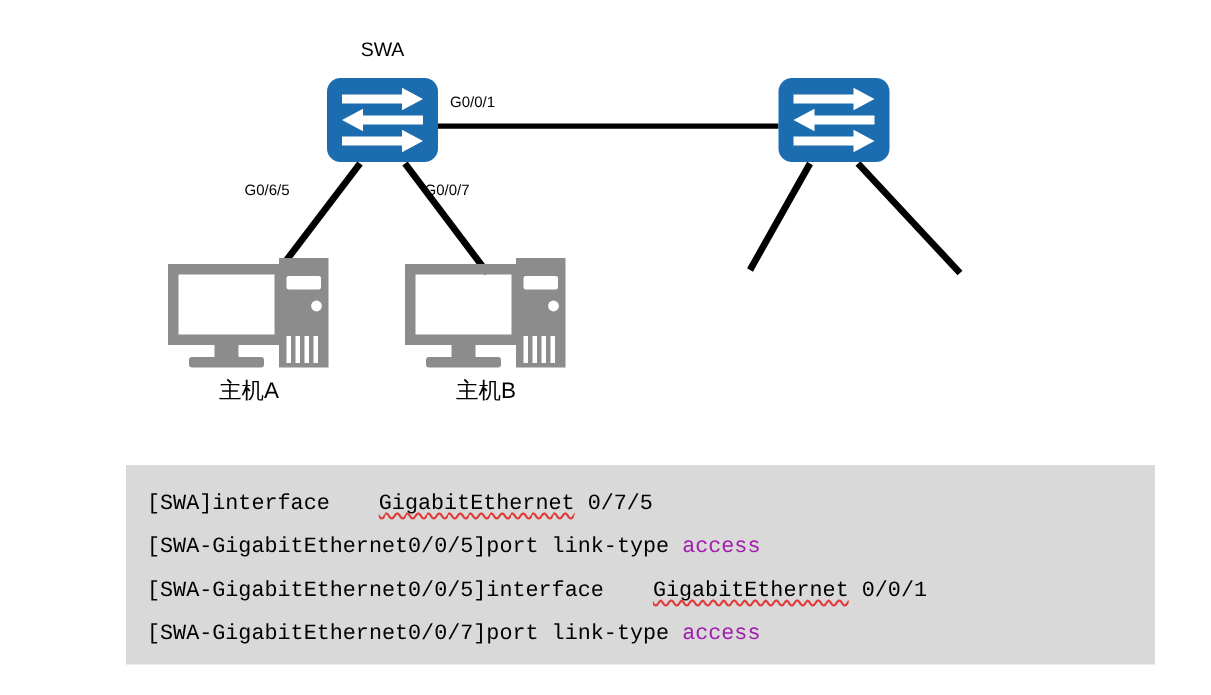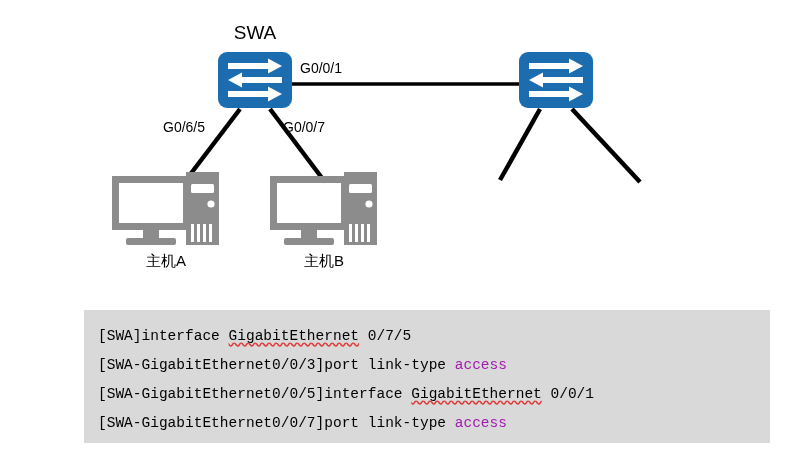--- a/index.html
+++ b/index.html
@@ -47,21 +47,21 @@
     background: #1C6CB0;
     border-radius: 9px;
   }
   .switch-box svg { display: block; }
   .node-label {
     position: absolute;
     width: 140px;
     left: -33px;
     top: -28px;
     text-align: center;
-    font-size: 19px;
+    font-size: 13px;
     line-height: 18px;
     color: #000;
     white-space: nowrap;
   }
 
   
   .pc {
     position: absolute;
     width: 112px;
     height: 86px;
@@ -74,21 +74,21 @@
     width: 140px;
     text-align: center;
     font-size: 15px;
     line-height: 18px;
     white-space: nowrap;
   }
 
   
   .port-label {
     position: absolute;
-    font-size: 14px;
+    font-size: 10px;
     line-height: 17px;
     white-space: nowrap;
     color: #000;
     text-align: right;
   }
 
   
   #code-block {
     position: absolute;
     left: 84px;
@@ -104,20 +104,21 @@
     font-size: 14.5px;
     line-height: 29px;
     white-space: pre;
     color: #000000;
   }
   .kw-red { color: #a21caf; }
   .squiggle {
     text-decoration: underline wavy #e03a3a;
     text-decoration-skip-ink: none;
     text-underline-offset: 2px;
+    margin-left: 24px;
   }
 </style>
 </head>
 <body>
 
 <div id="topology">
 
   <svg id="links" viewBox="0 0 807 290" xmlns="http://www.w3.org/2000/svg">
 
     <line x1="292" y1="84" x2="519" y2="84" stroke="#000000" stroke-width="3.5"></line>
@@ -209,16 +210,16 @@
     </svg>
     <div class="pc-label">主机A</div>
   </div>
 
 
 
 </div>
 
 <div id="code-block">
   <div class="code-line"><span>[SWA]interface </span><span class="squiggle">GigabitEthernet</span><span> 0/7/5</span></div>
-  <div class="code-line"><span>[SWA-GigabitEthernet0/0/3]port link-type </span><span class="kw-red">access</span></div>
+  <div class="code-line"><span>[SWA-GigabitEthernet0/0/5]port link-type </span><span class="kw-red">access</span></div>
   <div class="code-line"><span>[SWA-GigabitEthernet0/0/5]interface </span><span class="squiggle">GigabitEthernet</span><span> 0/0/1</span></div>
   <div class="code-line"><span>[SWA-GigabitEthernet0/0/7]port link-type </span><span class="kw-red">access</span></div>
 </div>
 
 </body></html>

